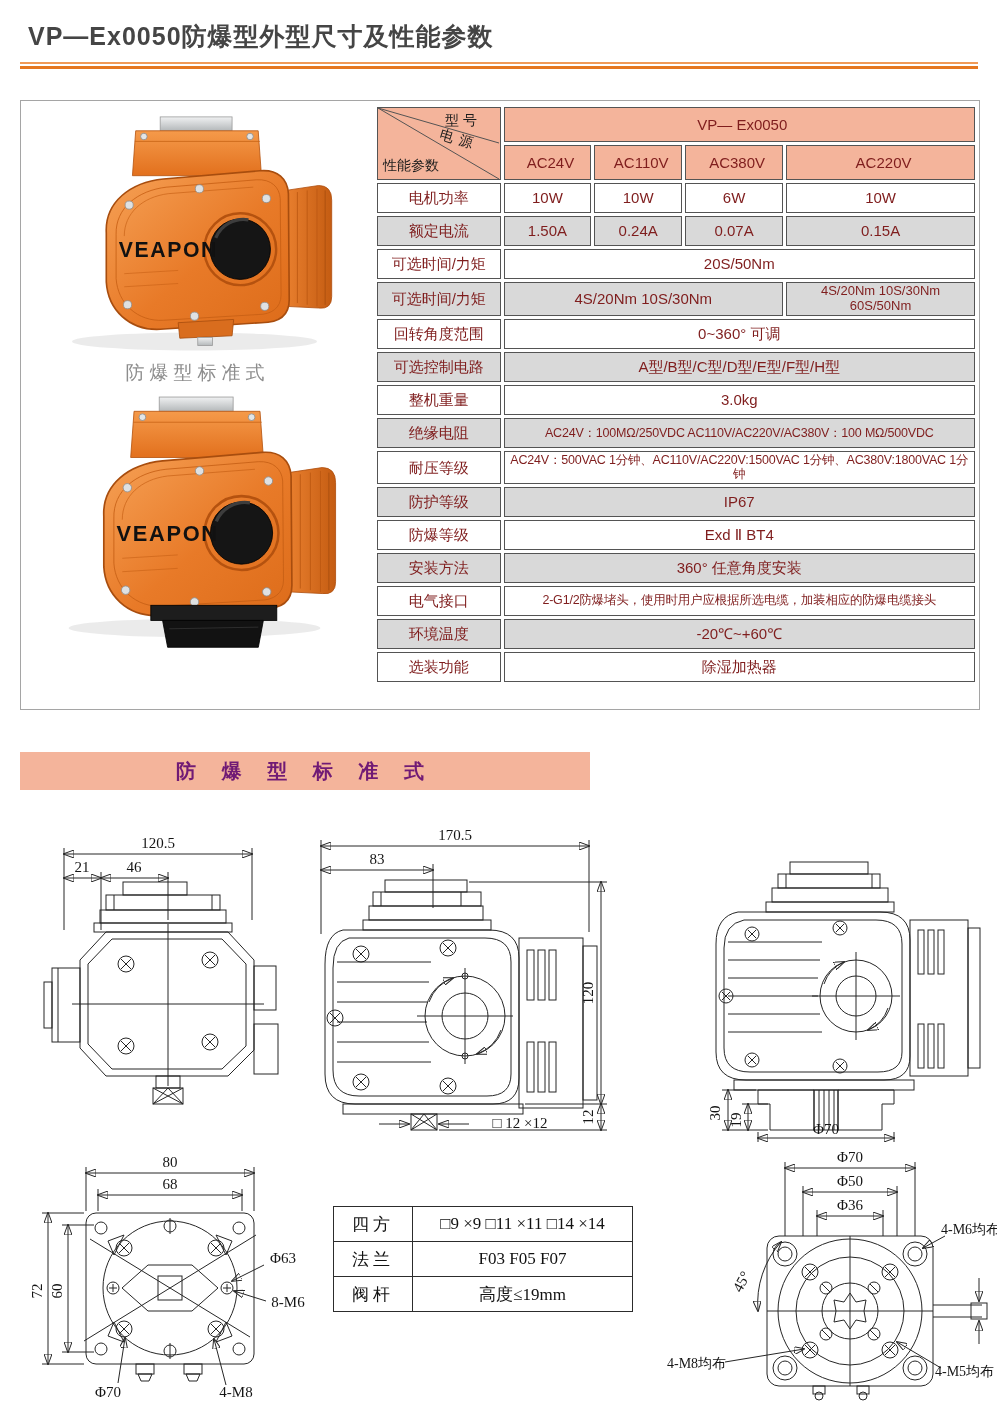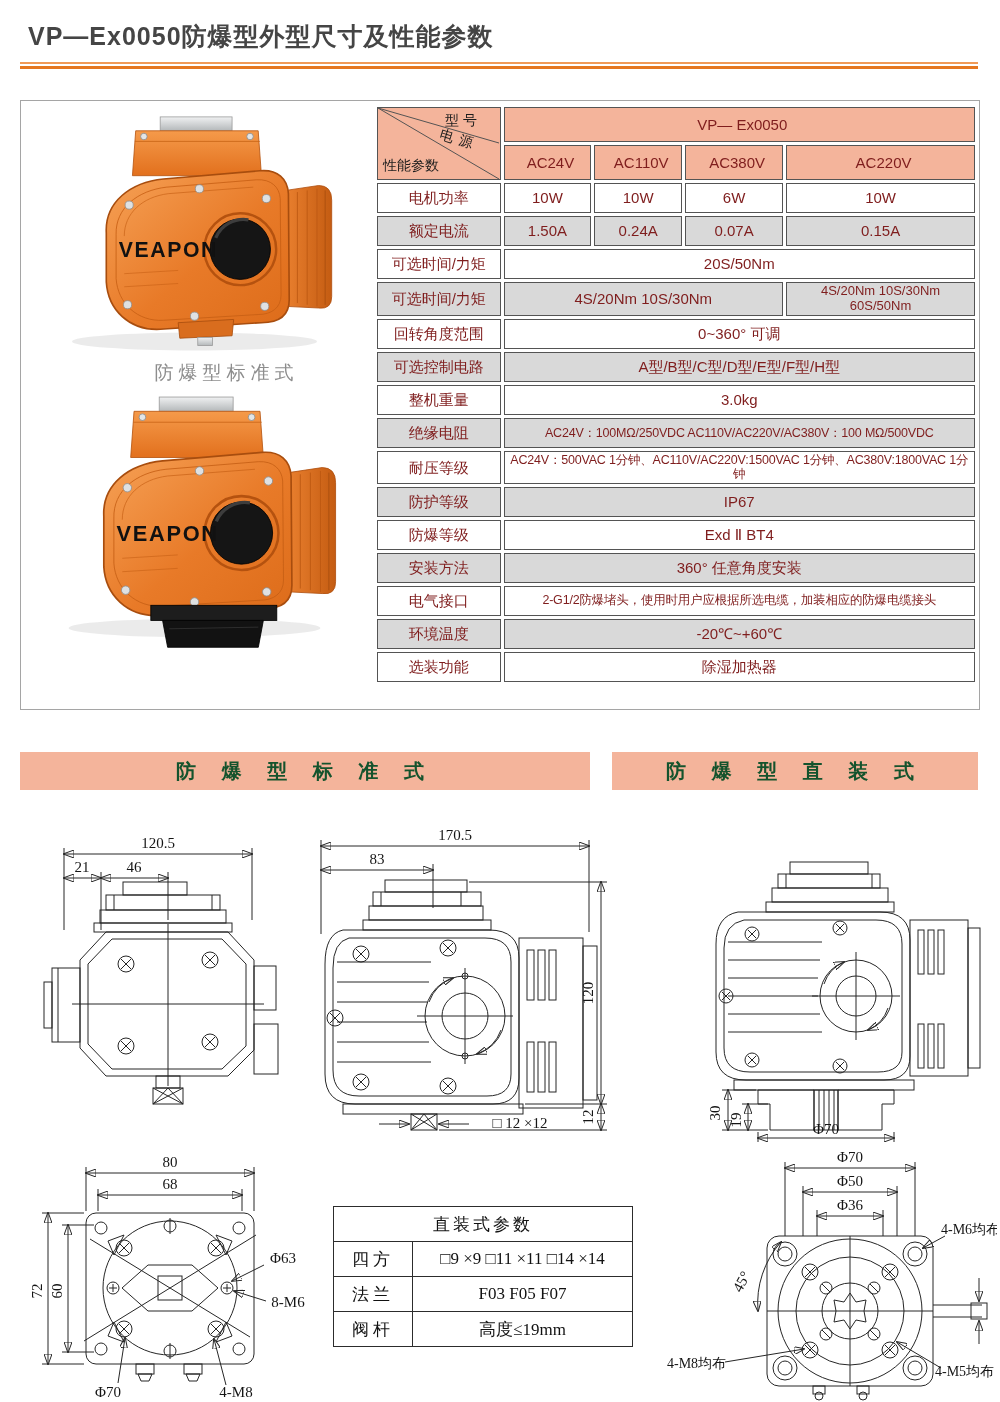--- a/index.html
+++ b/index.html
@@ -6,34 +6,34 @@
   #page{position:relative;width:1000px;height:1402px;background:#fff;overflow:hidden;
         font-family:"Liberation Sans",sans-serif;border-radius:12px;}
   
   #title{position:absolute;left:28px;top:20px;font-size:25px;font-weight:bold;color:#454545;letter-spacing:1px;}
   #rule1{position:absolute;left:20px;top:62px;width:958px;height:2px;background:#f09a57;}
   #rule2{position:absolute;left:20px;top:66px;width:958px;height:3px;background:#e5761e;}
   
   #panel{position:absolute;left:20px;top:100px;width:958px;height:608px;border:1px solid #a5a5a5;background:#fff;}
   .photo{position:absolute;width:325px;}
   .caption{position:absolute;left:20px;width:355px;text-align:center;color:#8d8d8d;
-           font-size:19px;letter-spacing:5px;margin-left:29px;}
+           font-size:19px;letter-spacing:5px;}
   
   #spec{position:absolute;left:374px;top:104px;width:604px;border-collapse:separate;border-spacing:3px;
         table-layout:fixed;}
   #spec td{border:1px solid #545454;text-align:center;height:26px;padding:1px 2px;font-size:15px;
            color:#7f1d1d;background:#fff;line-height:1.15;overflow:hidden;}
   #spec tr.g td{background:#d9d9d9;}
   #spec td.hd{background:#f4b49b;padding-left:8px;}
   #spec td.corner{padding:0;}
   #spec td.small{font-size:12.5px;letter-spacing:-0.2px;}
   #spec td.med{font-size:13px;}
   
   .banner{position:absolute;top:752px;height:38px;line-height:38px;background:#f4b49b;
-          text-align:center;font-size:20px;font-weight:bold;color:#14532d;letter-spacing:10px;}
+          text-align:center;font-size:20px;font-weight:bold;color:#701a75;letter-spacing:10px;}
   #banner-std{left:20px;width:570px;}
   #banner-dir{left:612px;width:366px;}
   
   svg.drw{position:absolute;}
   svg.drw line,svg.drw path,svg.drw rect,svg.drw circle,svg.drw ellipse,svg.drw polygon
         {stroke:#262626;fill:none;stroke-width:1;}
   svg.drw text{stroke:none;}
   .dim{font-family:"Liberation Serif",serif;font-size:15px;fill:#151515;text-anchor:middle;}
   .dimlbl{font-family:"Liberation Serif",serif;font-size:14px;fill:#151515;}
   
@@ -212,21 +212,20 @@
       <td colspan="4">-20℃~+60℃</td>
     </tr>
     <tr>
       <td>选装功能</td>
       <td colspan="4">除湿加热器</td>
     </tr>
   </tbody>
     </table>
 
   <div class="banner" id="banner-std">防 爆 型 标 准 式</div>
-  <div class="banner" id="banner-dir">防 爆 型 直 装 式</div>
 
   <svg class="drw" style="left:22px;top:818px" width="270" height="298" viewBox="0 0 270 298">
     <defs>
         <marker id="mA" markerWidth="11" markerHeight="8" refX="10" refY="4" orient="auto-start-reverse">
       <path d="M0,0 L11,4 L0,8 Z" fill="#262626" stroke="none"></path>
         </marker>
       </defs>
     <line x1="42" y1="30" x2="42" y2="112"></line>
       <line x1="230" y1="30" x2="230" y2="102"></line>
     <line x1="79" y1="54" x2="79" y2="112"></line>
@@ -496,23 +495,20 @@
     <text class="dim" x="22" y="146" transform="rotate(-90 22 146)">72</text>
     <text class="dim" x="42" y="146" transform="rotate(-90 42 146)">60</text>
     <text class="dim" x="263" y="118">Φ63</text>
     <text class="dim" x="268" y="162">8-M6</text>
     <text class="dim" x="88" y="252">Φ70</text>
     <text class="dim" x="216" y="252">4-M8</text>
   </svg>
 
   <table id="ptable">
     <tbody>
-        <tr>
-          <td colspan="2" style="letter-spacing:3px">直装式参数</td>
-        </tr>
     <tr>
       <td class="pl">四方</td>
       <td>□9 ×9  □11 ×11  □14 ×14</td>
     </tr>
     <tr>
       <td class="pl">法兰</td>
       <td>F03   F05  F07</td>
     </tr>
     <tr>
       <td class="pl">阀杆</td>

